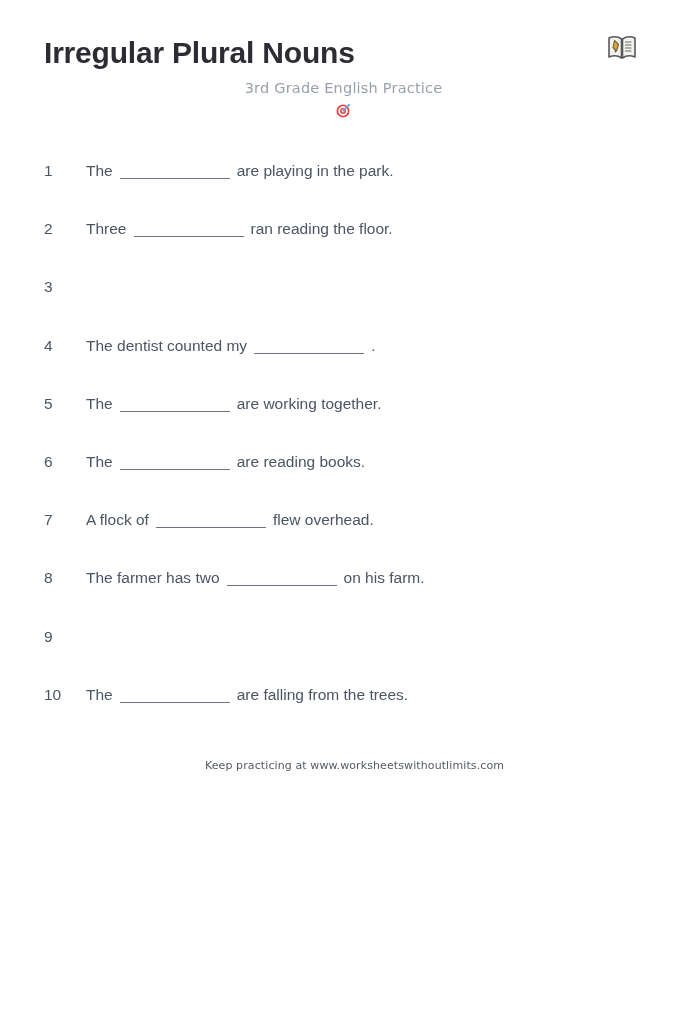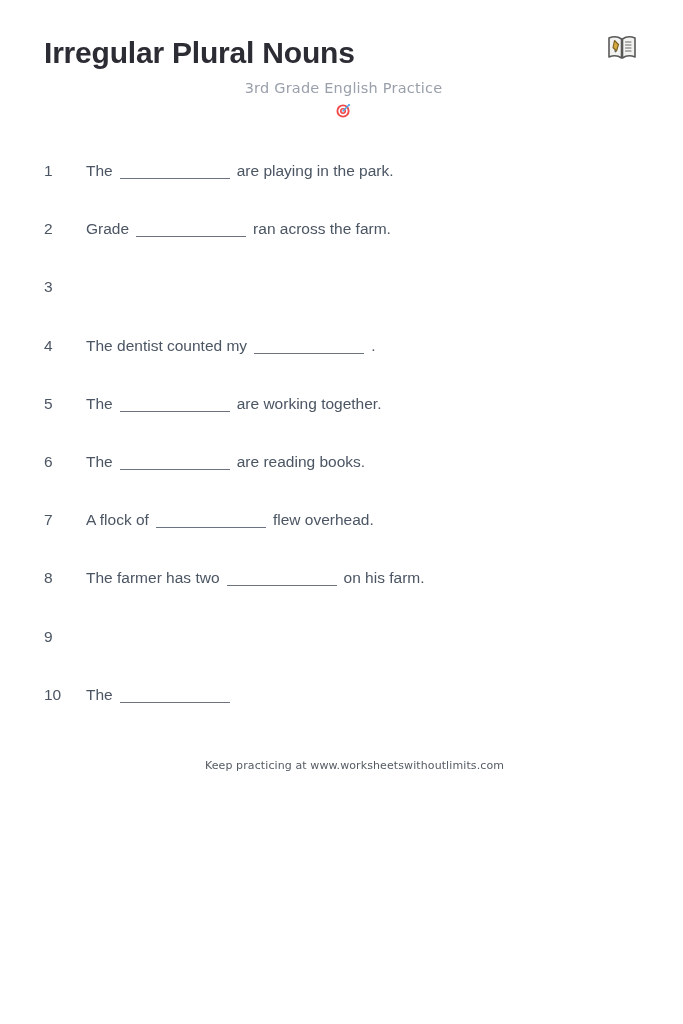--- a/index.html
+++ b/index.html
@@ -166,21 +166,21 @@
 
   <div class="questions">
 
     <div class="q-row">
       <span class="q-num">1</span>
       <span class="q-text"><span>The</span><span class="blank"></span><span>are playing in the park.</span></span>
     </div>
 
     <div class="q-row">
       <span class="q-num">2</span>
-      <span class="q-text"><span>Grade</span><span class="blank"></span><span>ran across the farm.</span></span>
+      <span class="q-text"><span>Three</span><span class="blank"></span><span>ran reading the floor.</span></span>
     </div>
 
     <div class="q-row">
       <span class="q-num">3</span>
     </div>
 
     <div class="q-row">
       <span class="q-num">4</span>
       <span class="q-text"><span>The dentist counted my</span><span class="blank"></span><span>.</span></span>
     </div>
@@ -204,20 +204,20 @@
       <span class="q-num">8</span>
       <span class="q-text"><span>The farmer has two</span><span class="blank"></span><span>on his farm.</span></span>
     </div>
 
     <div class="q-row">
       <span class="q-num">9</span>
     </div>
 
     <div class="q-row">
       <span class="q-num">10</span>
-      <span class="q-text"><span>The</span><span class="blank"></span></span>
+      <span class="q-text"><span>The</span><span class="blank"></span><span>are falling from the trees.</span></span>
     </div>
 
   </div>
 
   <div class="footer">Keep practicing at www.worksheetswithoutlimits.com</div>
 
 </div>
 
 </body></html>

